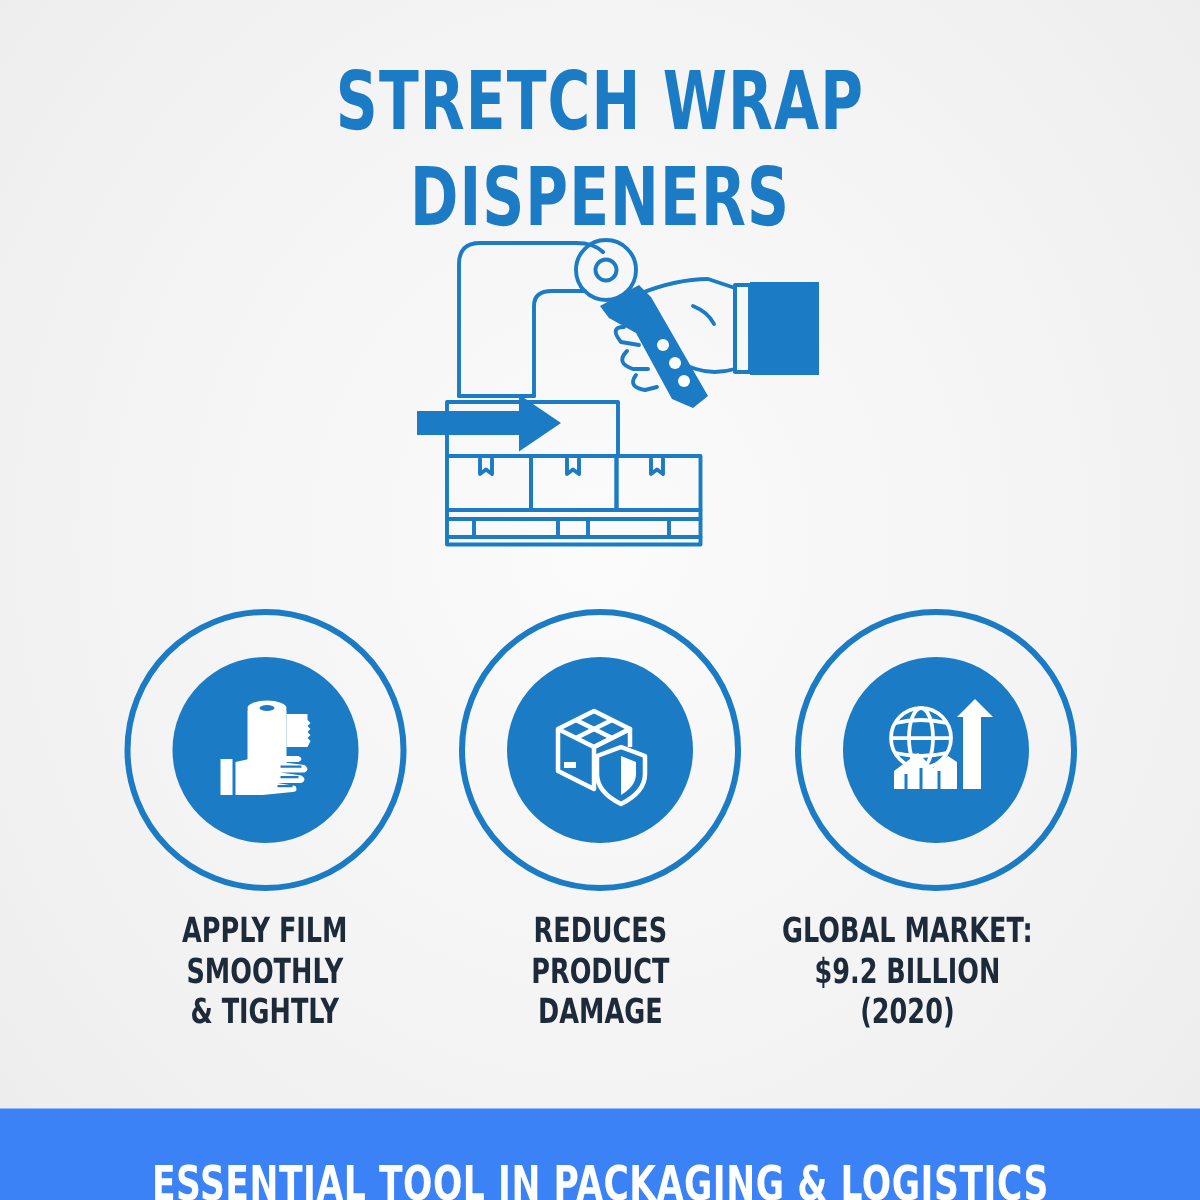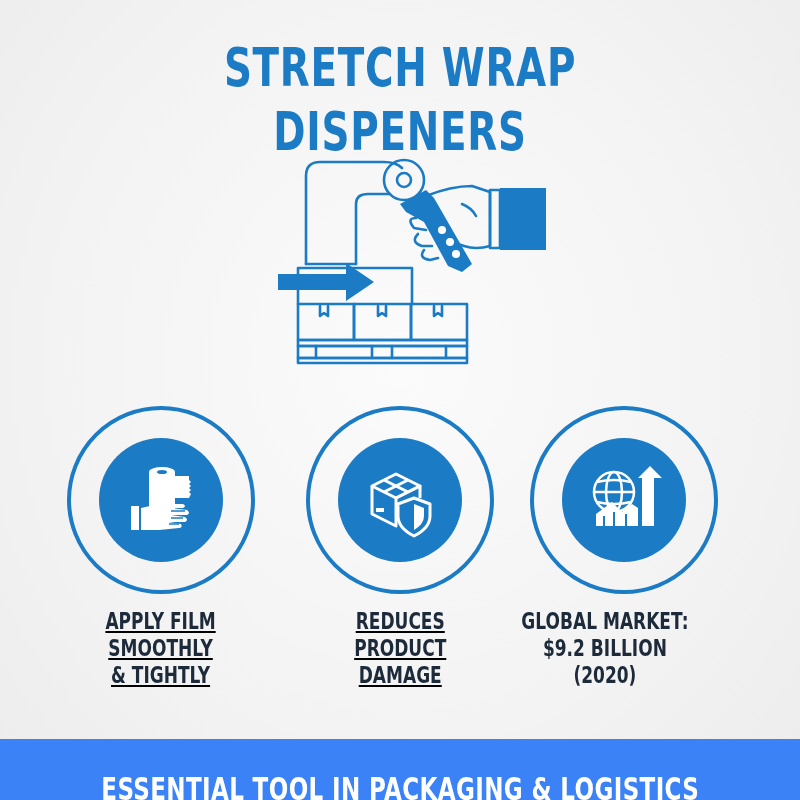--- a/index.html
+++ b/index.html
@@ -121,21 +121,21 @@
 
     <path d="M 124 58 L 150 44 L 158 52 L 196 118 L 186 126 L 172 120 L 148 76 L 130 66 Z" fill="#1b7bc4"></path>
     <circle cx="166" cy="84" r="4" fill="#ffffff"></circle>
     <circle cx="174" cy="96" r="4" fill="#ffffff"></circle>
     <circle cx="180" cy="108" r="4" fill="#ffffff"></circle>
 
     <rect x="224" y="42" width="46" height="62" fill="#1b7bc4"></rect>
   </svg>
 </div>
 
-<div class="feature" style="left:66px;text-decoration:underline;">
+<div class="feature" style="left:82px;">
   <div class="ring">
     <div class="disc">
       <svg viewBox="0 0 84 84">
         <g fill="#ffffff">
 
           <rect x="30" y="14" width="26" height="40" rx="2"></rect>
           <ellipse cx="43" cy="14" rx="13" ry="5"></ellipse>
 
           <path d="M 56 18 L 70 18 L 70 22 L 72 24 L 70 26 L 72 28 L 70 30 L 72 32 L 70 34 L 72 36 L 70 40 L 56 40 Z"></path>
 
@@ -152,21 +152,21 @@
       </svg>
     </div>
   </div>
   <div class="label">
     <span>APPLY FILM</span>
     <span>SMOOTHLY</span>
     <span>&amp; TIGHTLY</span>
   </div>
 </div>
 
-<div class="feature" style="left:305px;text-decoration:underline;">
+<div class="feature" style="left:305px;">
   <div class="ring">
     <div class="disc">
       <svg viewBox="0 0 84 84">
         <g fill="none" stroke="#ffffff" stroke-width="3" stroke-linejoin="round">
 
           <path d="M 14 28 L 38 16 L 62 28 L 38 40 Z"></path>
           <path d="M 14 28 L 14 56 L 38 68 L 38 40"></path>
           <path d="M 38 40 L 62 28 L 62 40"></path>
           <path d="M 26 22 L 50 34"></path>
           <path d="M 50 22 L 26 34"></path>

